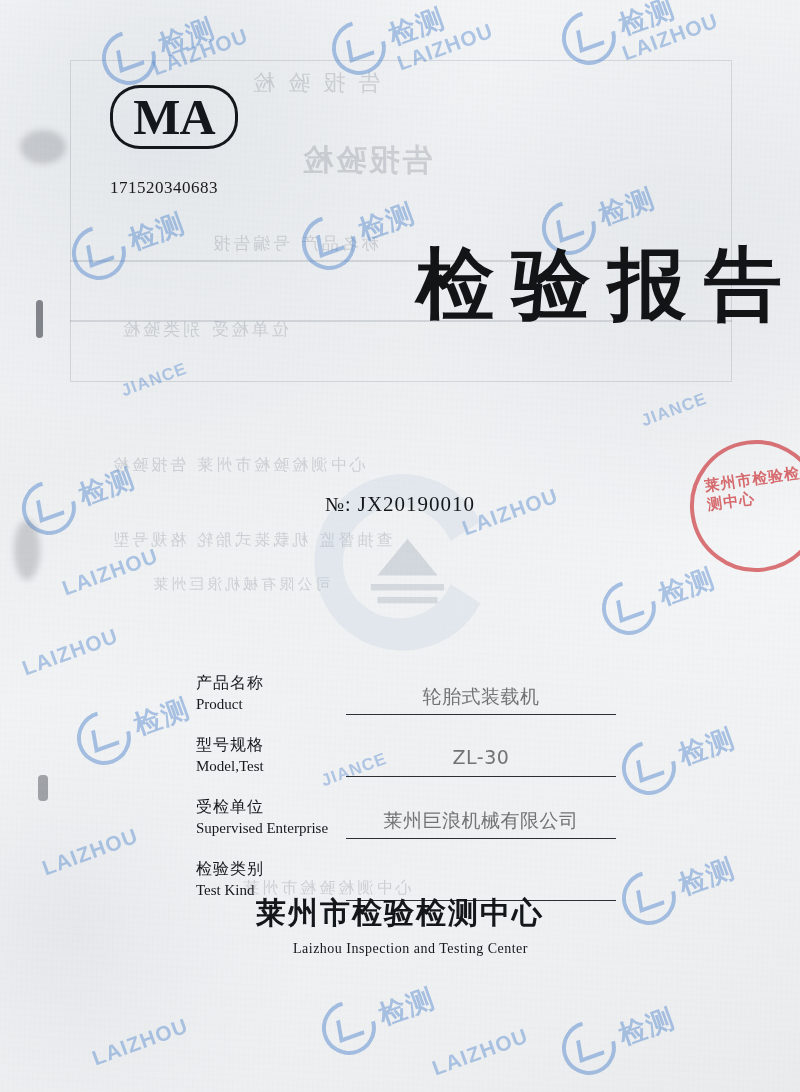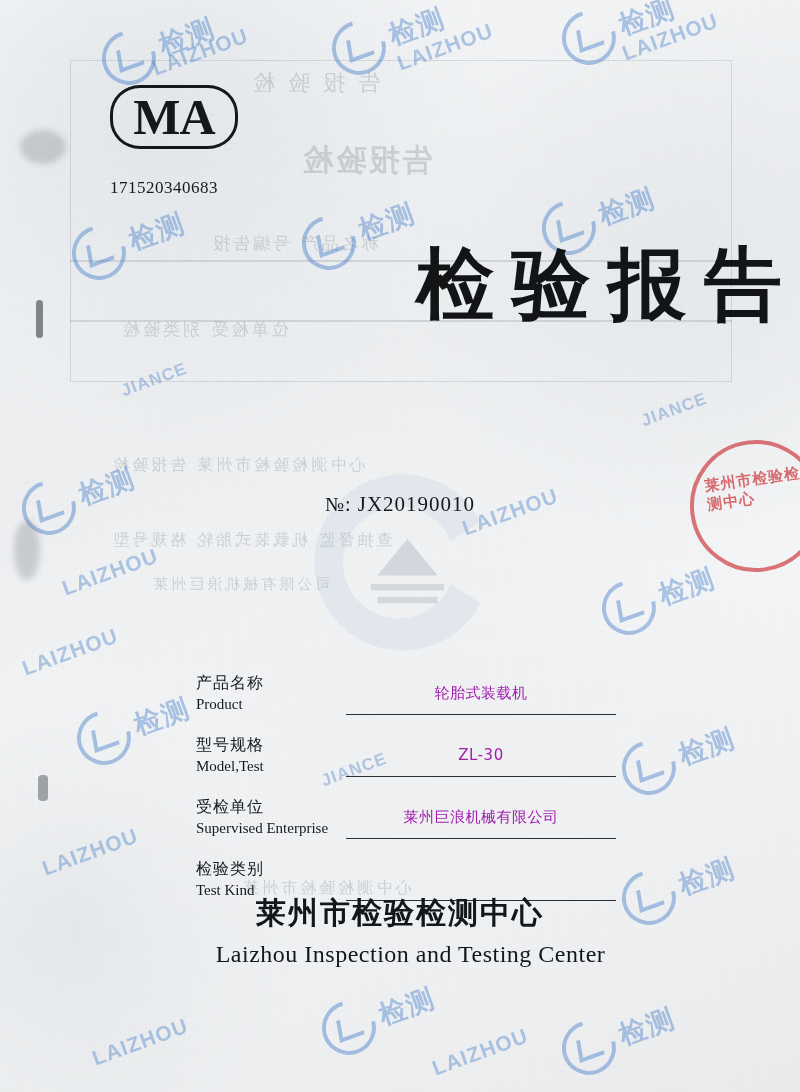--- a/index.html
+++ b/index.html
@@ -235,22 +235,22 @@
     font-size: 15px;
     color: #16191c;
   }
   .field-value {
     position: absolute;
     left: 150px;
     right: 0;
     top: 12px;
     text-align: center;
     font-family: "DejaVu Sans", sans-serif;
-    font-size: 15px;
-    color: #a21caf;
+    font-size: 19px;
+    color: #737373;
     letter-spacing: .5px;
   }
   .field-rule {
     position: absolute;
     left: 150px;
     right: 0;
     top: 42px;
     border-bottom: 1px solid #2a2f34;
   }
   .issuer-cn {
@@ -265,21 +265,21 @@
     letter-spacing: 2px;
     color: #14171a;
   }
   .issuer-en {
     position: absolute;
     left: 0;
     right: 0;
     top: 941px;
     text-align: center;
     font-family: "Liberation Serif", serif;
-    font-size: 24px;
+    font-size: 14px;
     letter-spacing: .5px;
     color: #14171a;
     margin-left: 21px;
   }
   
   .punch {
     position: absolute;
     left: 36px;
     width: 7px;
     height: 38px;

